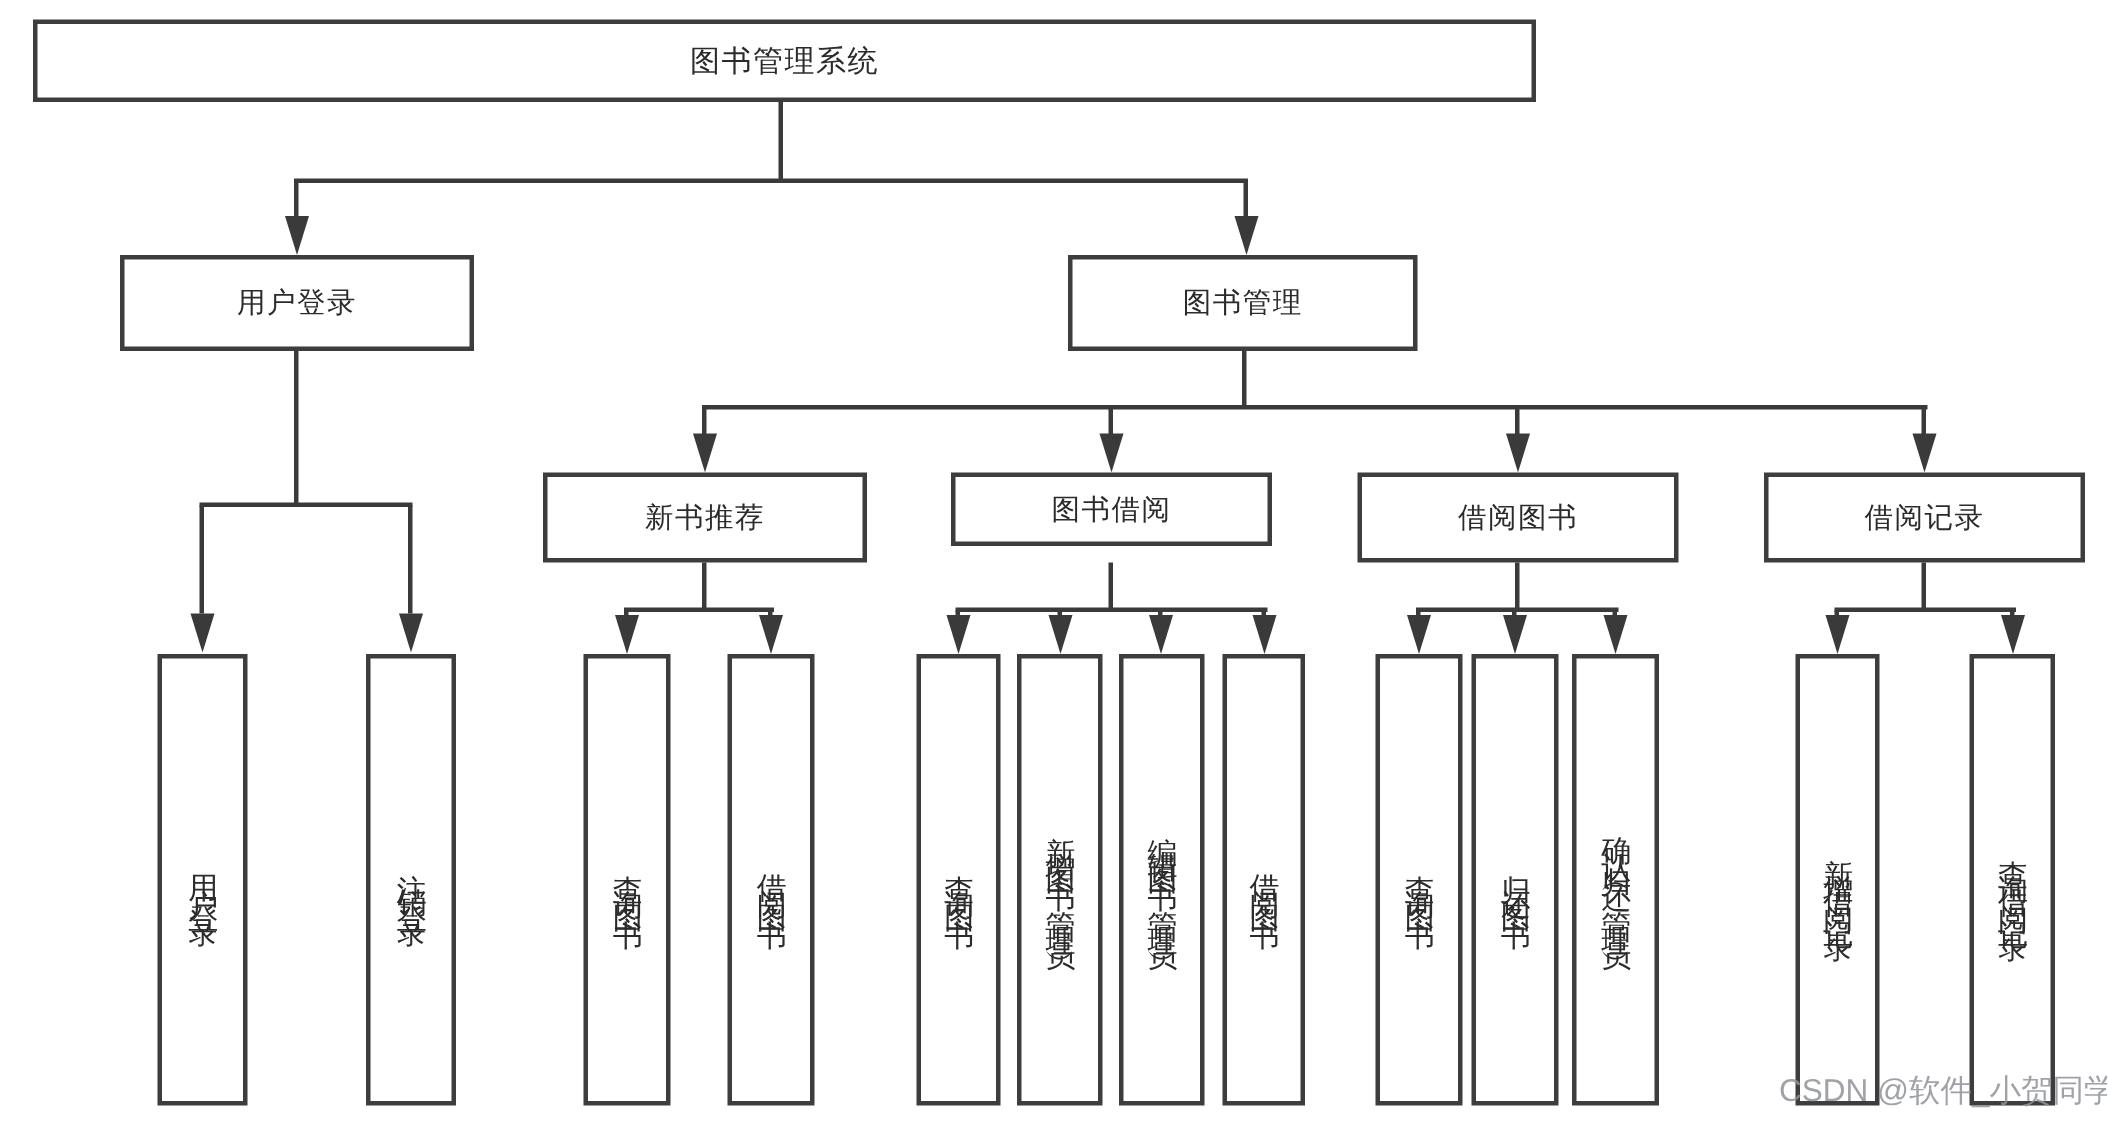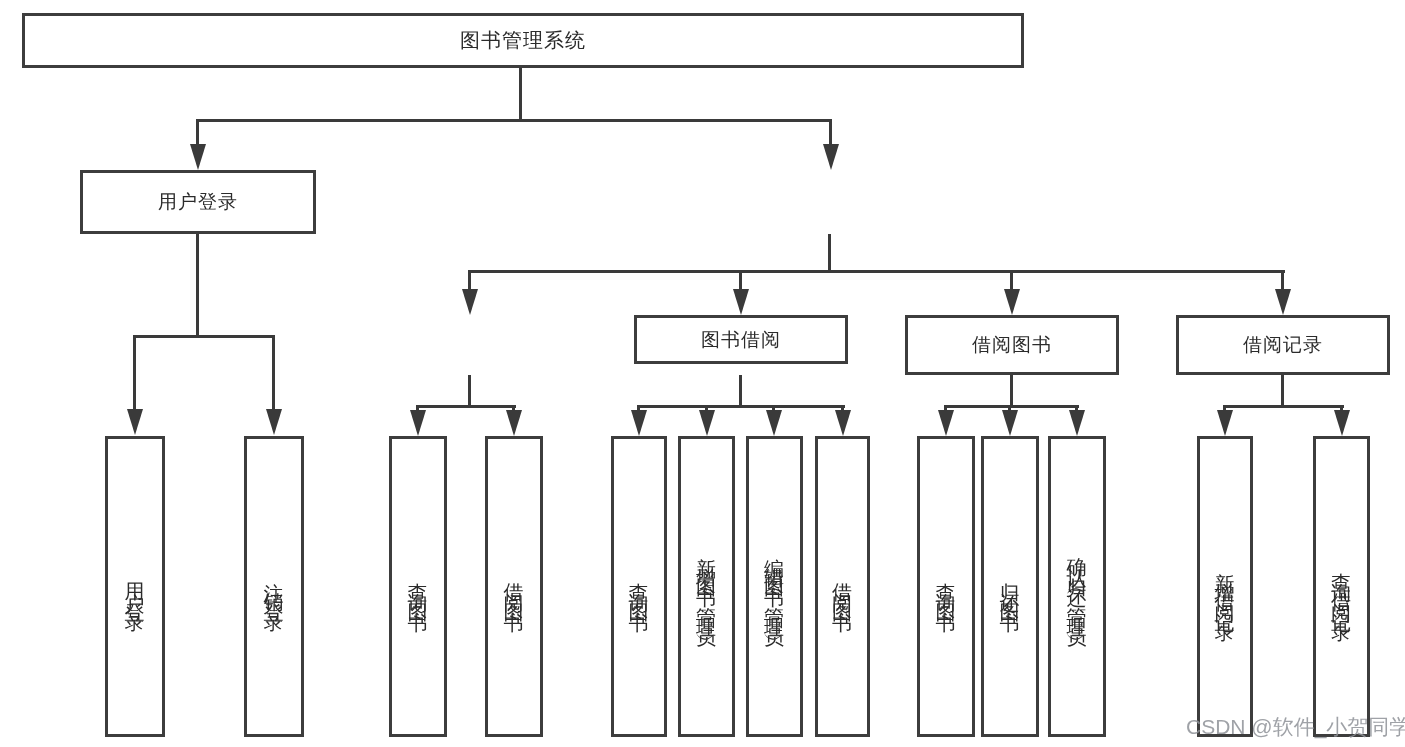--- a/index.html
+++ b/index.html
@@ -52,39 +52,41 @@
   <div class="box h-box root-box" style="left:22px;top:13px;width:1002px;height:55px">图书管理系统</div>
 
   <div class="line" style="left:519px;top:67px;width:3px;height:54px"></div>
   <div class="line" style="left:196px;top:119px;width:636px;height:3px"></div>
   <div class="line" style="left:196px;top:121px;width:3px;height:25px"></div>
   <div class="arrow" style="left:190px;top:144px"></div>
   <div class="line" style="left:829px;top:121px;width:3px;height:25px"></div>
   <div class="arrow" style="left:823px;top:144px"></div>
 
   <div class="box h-box" style="left:80px;top:170px;width:236px;height:64px">用户登录</div>
+  <div class="box h-box" style="left:712px;top:170px;width:233px;height:64px">图书管理</div>
 
   <div class="line" style="left:196px;top:234px;width:3px;height:103px"></div>
   <div class="line" style="left:133px;top:335px;width:142px;height:3px"></div>
   <div class="line" style="left:133px;top:337px;width:3px;height:72px"></div>
   <div class="arrow" style="left:127px;top:409px"></div>
   <div class="line" style="left:272px;top:337px;width:3px;height:72px"></div>
   <div class="arrow" style="left:266px;top:409px"></div>
 
   <div class="line" style="left:828px;top:234px;width:3px;height:38px"></div>
   <div class="line" style="left:468px;top:270px;width:817px;height:3px"></div>
   <div class="line" style="left:468px;top:272px;width:3px;height:18px"></div>
   <div class="arrow" style="left:462px;top:289px"></div>
   <div class="line" style="left:739px;top:272px;width:3px;height:18px"></div>
   <div class="arrow" style="left:733px;top:289px"></div>
   <div class="line" style="left:1010px;top:272px;width:3px;height:18px"></div>
   <div class="arrow" style="left:1004px;top:289px"></div>
   <div class="line" style="left:1281px;top:272px;width:3px;height:18px"></div>
   <div class="arrow" style="left:1275px;top:289px"></div>
 
+  <div class="box h-box" style="left:362px;top:315px;width:216px;height:60px">新书推荐</div>
   <div class="box h-box" style="left:634px;top:315px;width:214px;height:49px">图书借阅</div>
   <div class="box h-box" style="left:905px;top:315px;width:214px;height:60px">借阅图书</div>
   <div class="box h-box" style="left:1176px;top:315px;width:214px;height:60px">借阅记录</div>
 
   <div class="line" style="left:468px;top:375px;width:3px;height:32px"></div>
   <div class="line" style="left:416px;top:405px;width:100px;height:3px"></div>
   <div class="line" style="left:416px;top:407px;width:3px;height:6px"></div>
   <div class="arrow" style="left:410px;top:410px"></div>
   <div class="line" style="left:512px;top:407px;width:3px;height:6px"></div>
   <div class="arrow" style="left:506px;top:410px"></div>

